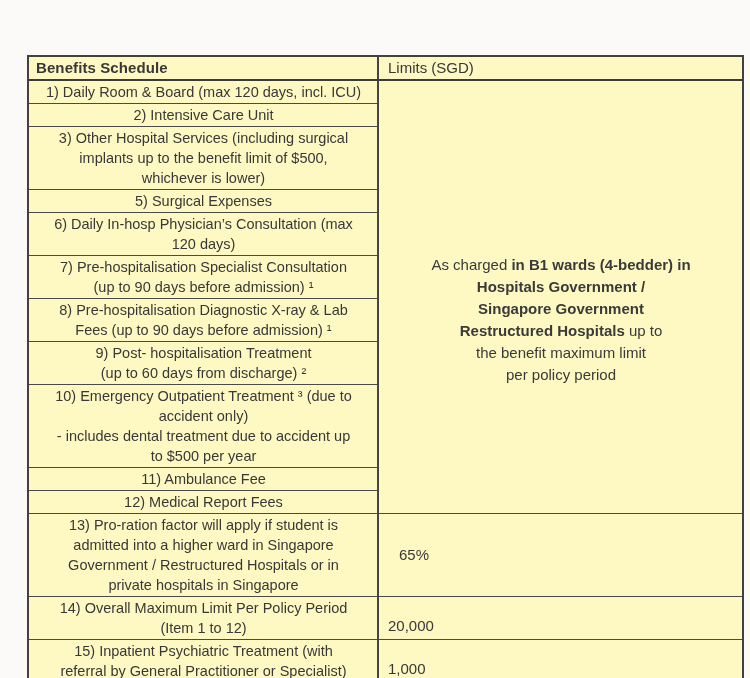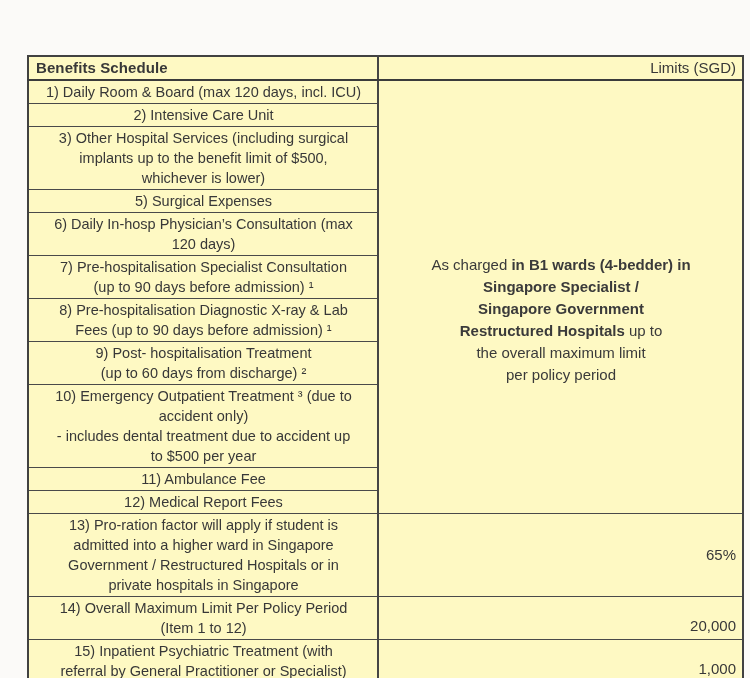--- a/index.html
+++ b/index.html
@@ -28,21 +28,21 @@
   col.c2 { width: 365px; }
   td {
     border: 1px solid #4a4a4a;
     font-family: "Liberation Sans", sans-serif;
     font-size: 14.5px;
     line-height: 20px;
     color: #383838;
     vertical-align: top;
     padding: 1px 6px 1px 7px;
   }
-  td.rightcol { border-left: 2px solid #454545; text-align: right; }
+  td.rightcol { border-left: 2px solid #454545; }
   tr.hdr td { border-bottom: 2px solid #3b3b3b; }
   td.hdr-ben {
     font-weight: 700;
     font-size: 15px;
     letter-spacing: 0.1px;
   }
   td.hdr-lim {
     font-size: 15px;
     padding-left: 9px;
   }
@@ -80,24 +80,24 @@
         <tr class="hdr">
       <td class="hdr-ben">Benefits Schedule</td>
       <td class="hdr-lim rightcol">Limits (SGD)</td>
     </tr>
 
     <tr>
       <td class="ben">1) Daily Room &amp; Board (max 120 days, incl. ICU)</td>
       <td class="merged rightcol" rowspan="11">
         <div class="mtext">
           <div><span>As charged </span><span class="b">in B1 wards (4-bedder) in</span></div>
-          <div class="b">Singapore Specialist /</div>
+          <div class="b">Hospitals Government /</div>
           <div class="b">Singapore Government</div>
           <div><span class="b">Restructured Hospitals</span><span> up to</span></div>
-          <div>the overall maximum limit</div>
+          <div>the benefit maximum limit</div>
           <div>per policy period</div>
         </div>
       </td>
     </tr>
     <tr>
       <td class="ben">2) Intensive Care Unit</td>
     </tr>
     <tr>
       <td class="ben">3) Other Hospital Services (including surgical
 implants up to the benefit limit of $500,

